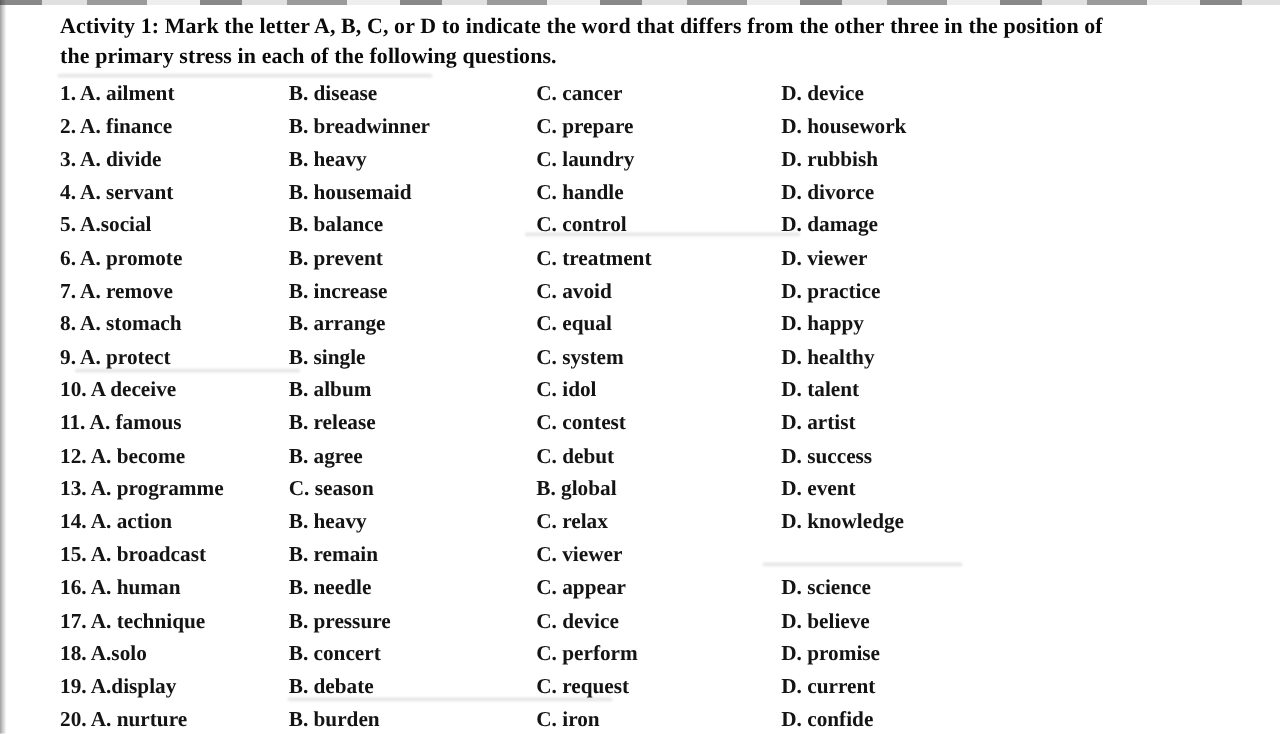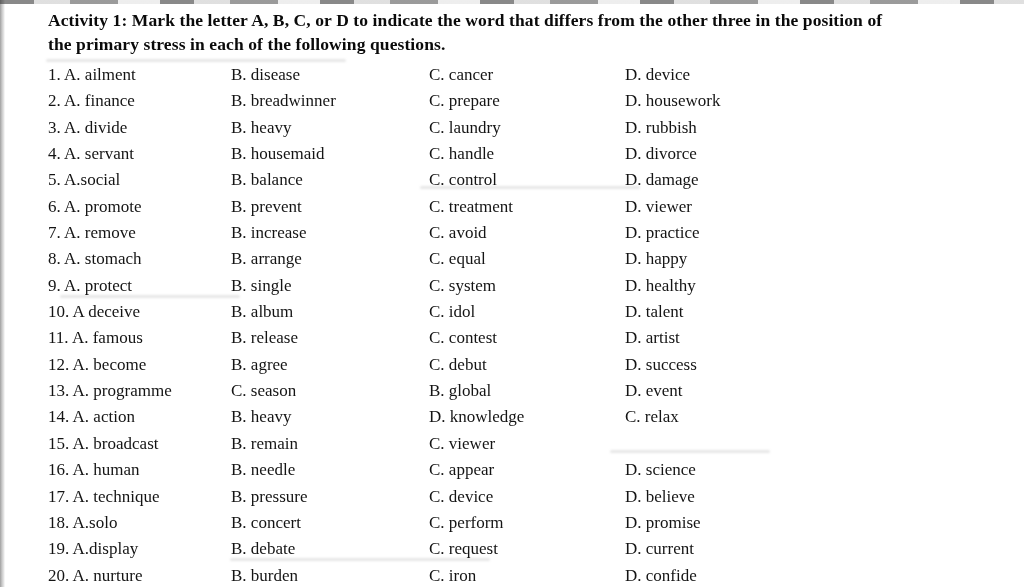--- a/index.html
+++ b/index.html
@@ -58,20 +58,21 @@
   .question-list {
     margin-top: 6px;
   }
   .question-row {
     display: grid;
     grid-template-columns: 183px 198px 196px auto;
     height: 26.35px;
     line-height: 26.35px;
     font-size: 17px;
     white-space: nowrap;
+    font-weight: bold;
   }
   .cell {
     overflow: visible;
   }
 </style>
 </head>
 <body>
 
 <div class="page-edge"></div>
 <div class="top-smudge"></div>
@@ -173,22 +174,22 @@
   <div class="question-row">
     <span class="cell">13. A. programme</span>
     <span class="cell">C. season</span>
     <span class="cell">B. global</span>
     <span class="cell">D. event</span>
   </div>
 
   <div class="question-row">
     <span class="cell">14. A. action</span>
     <span class="cell">B. heavy</span>
+    <span class="cell">C. relax</span>
     <span class="cell">D. knowledge</span>
-    <span class="cell">C. relax</span>
   </div>
 
   <div class="question-row">
     <span class="cell">15. A. broadcast</span>
     <span class="cell">B. remain</span>
     <span class="cell">C. viewer</span>
   </div>
 
   <div class="question-row">
     <span class="cell">16. A. human</span>

